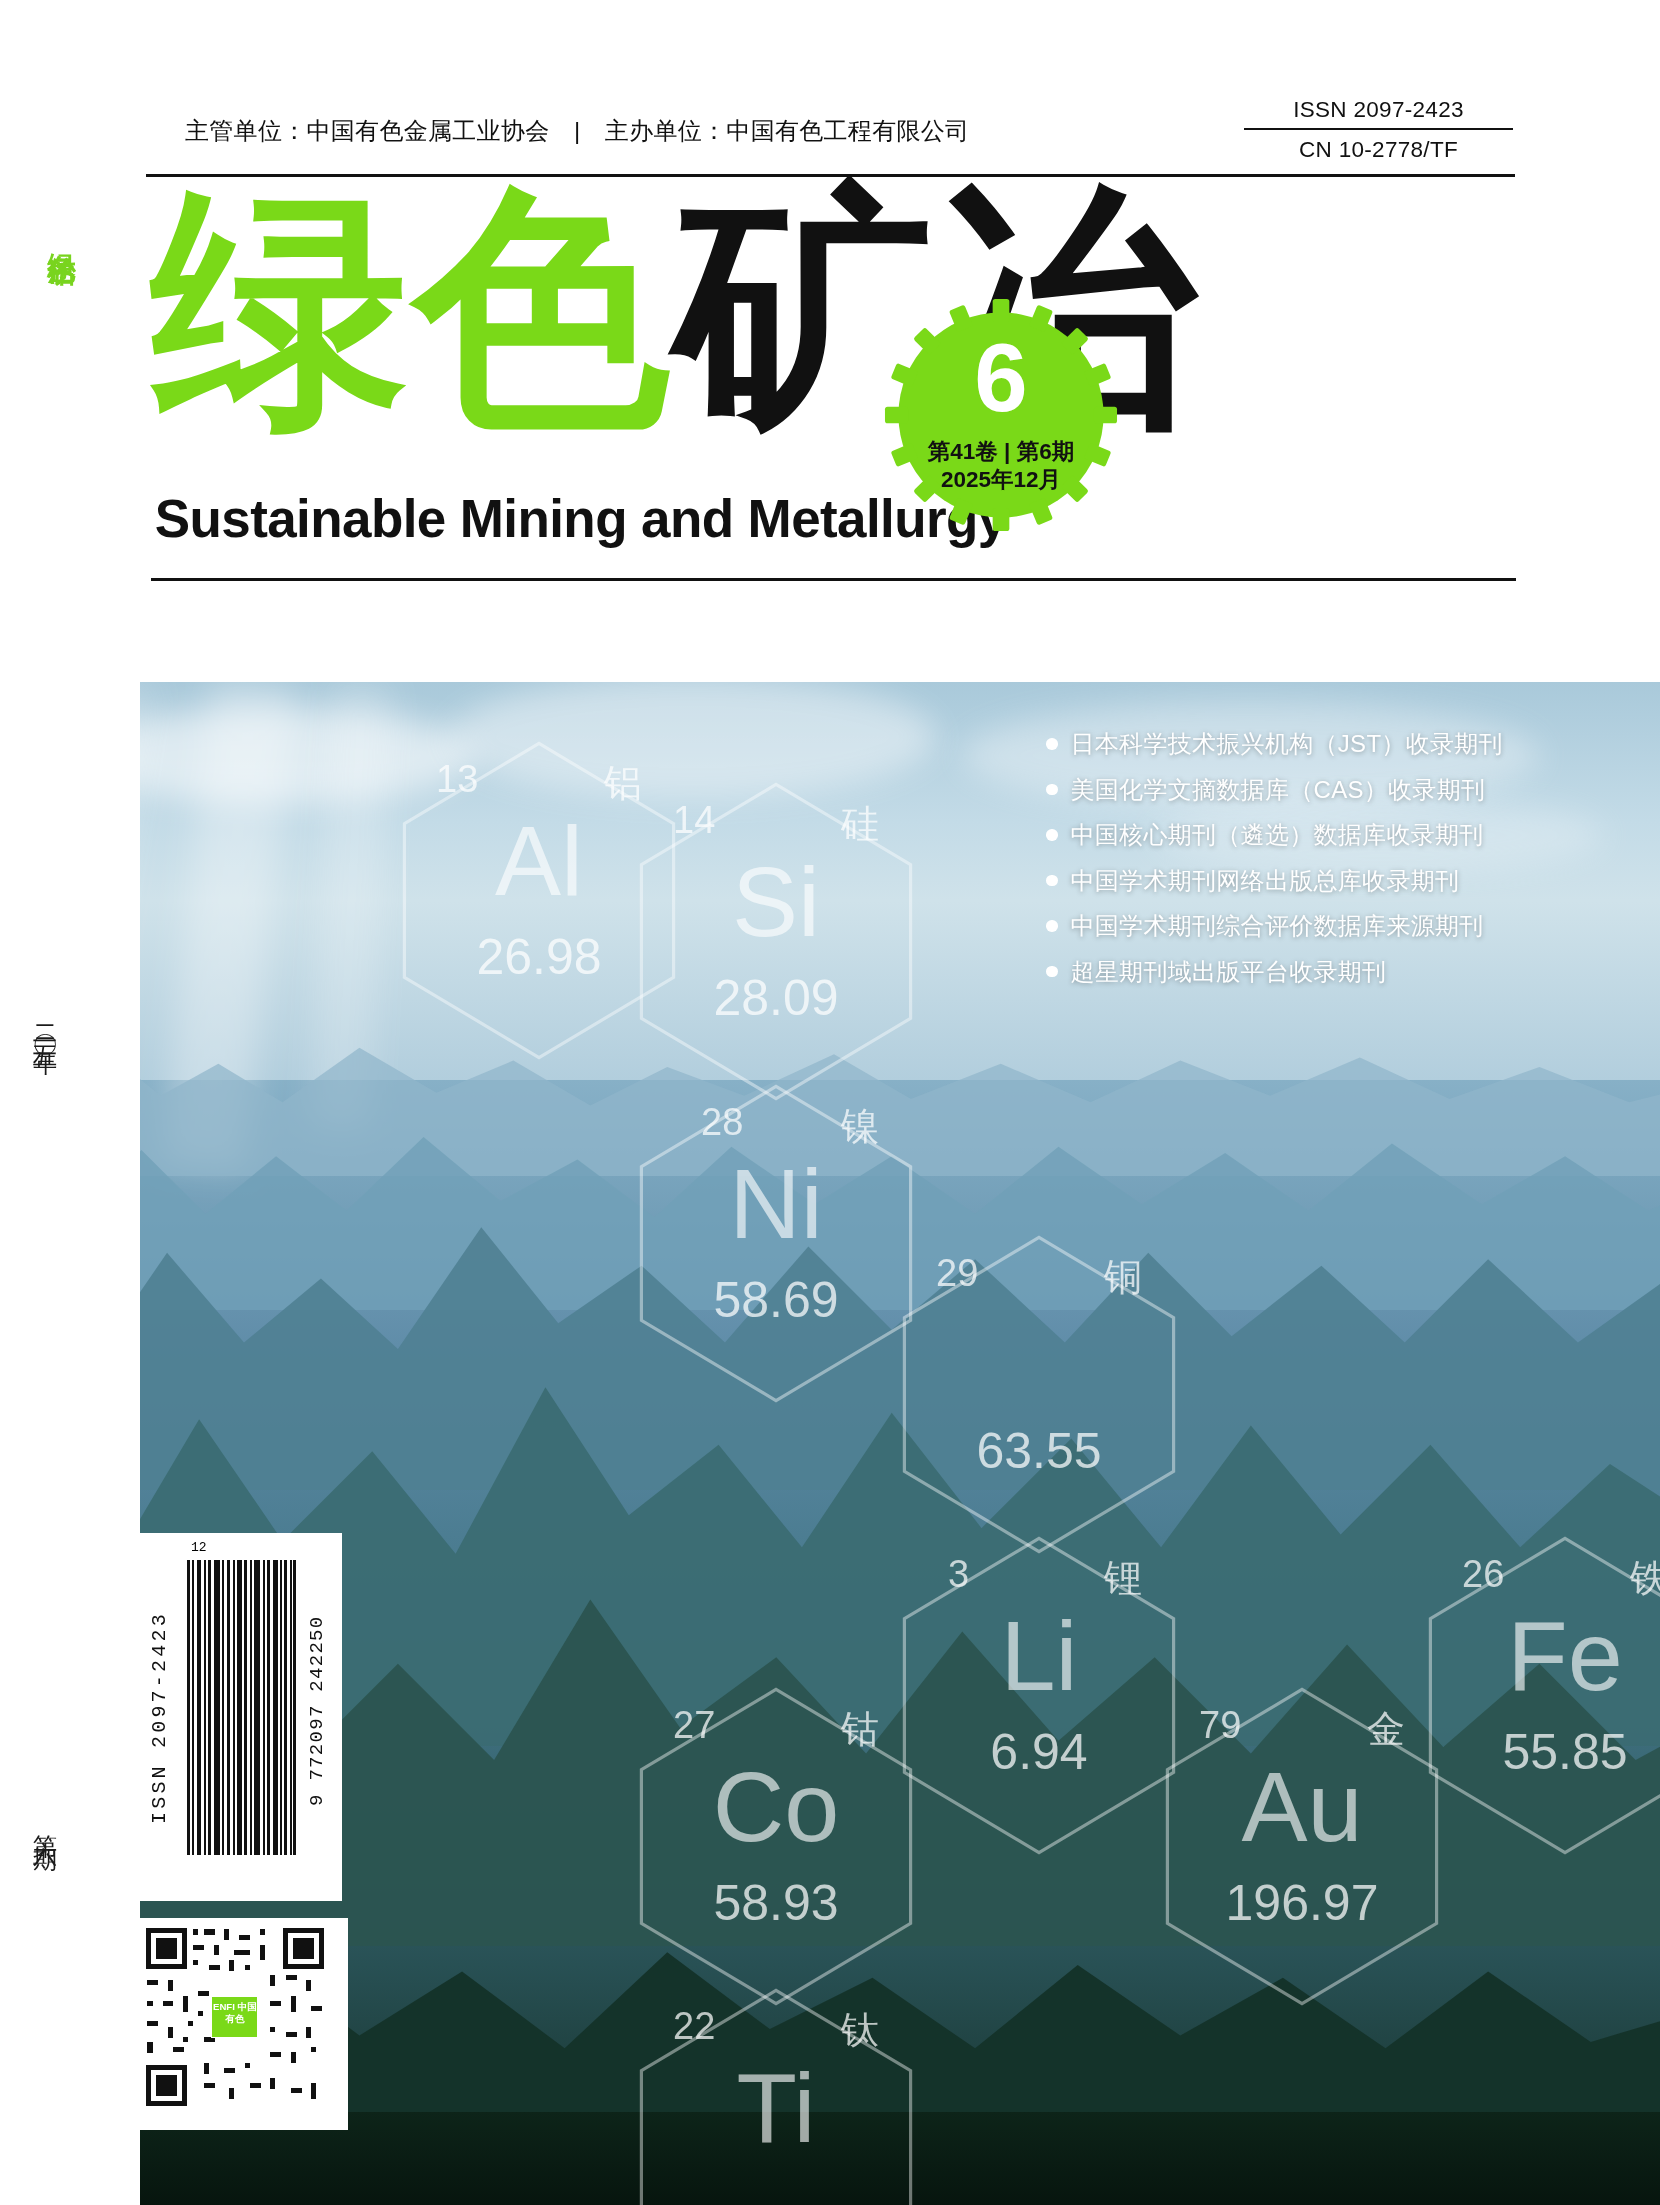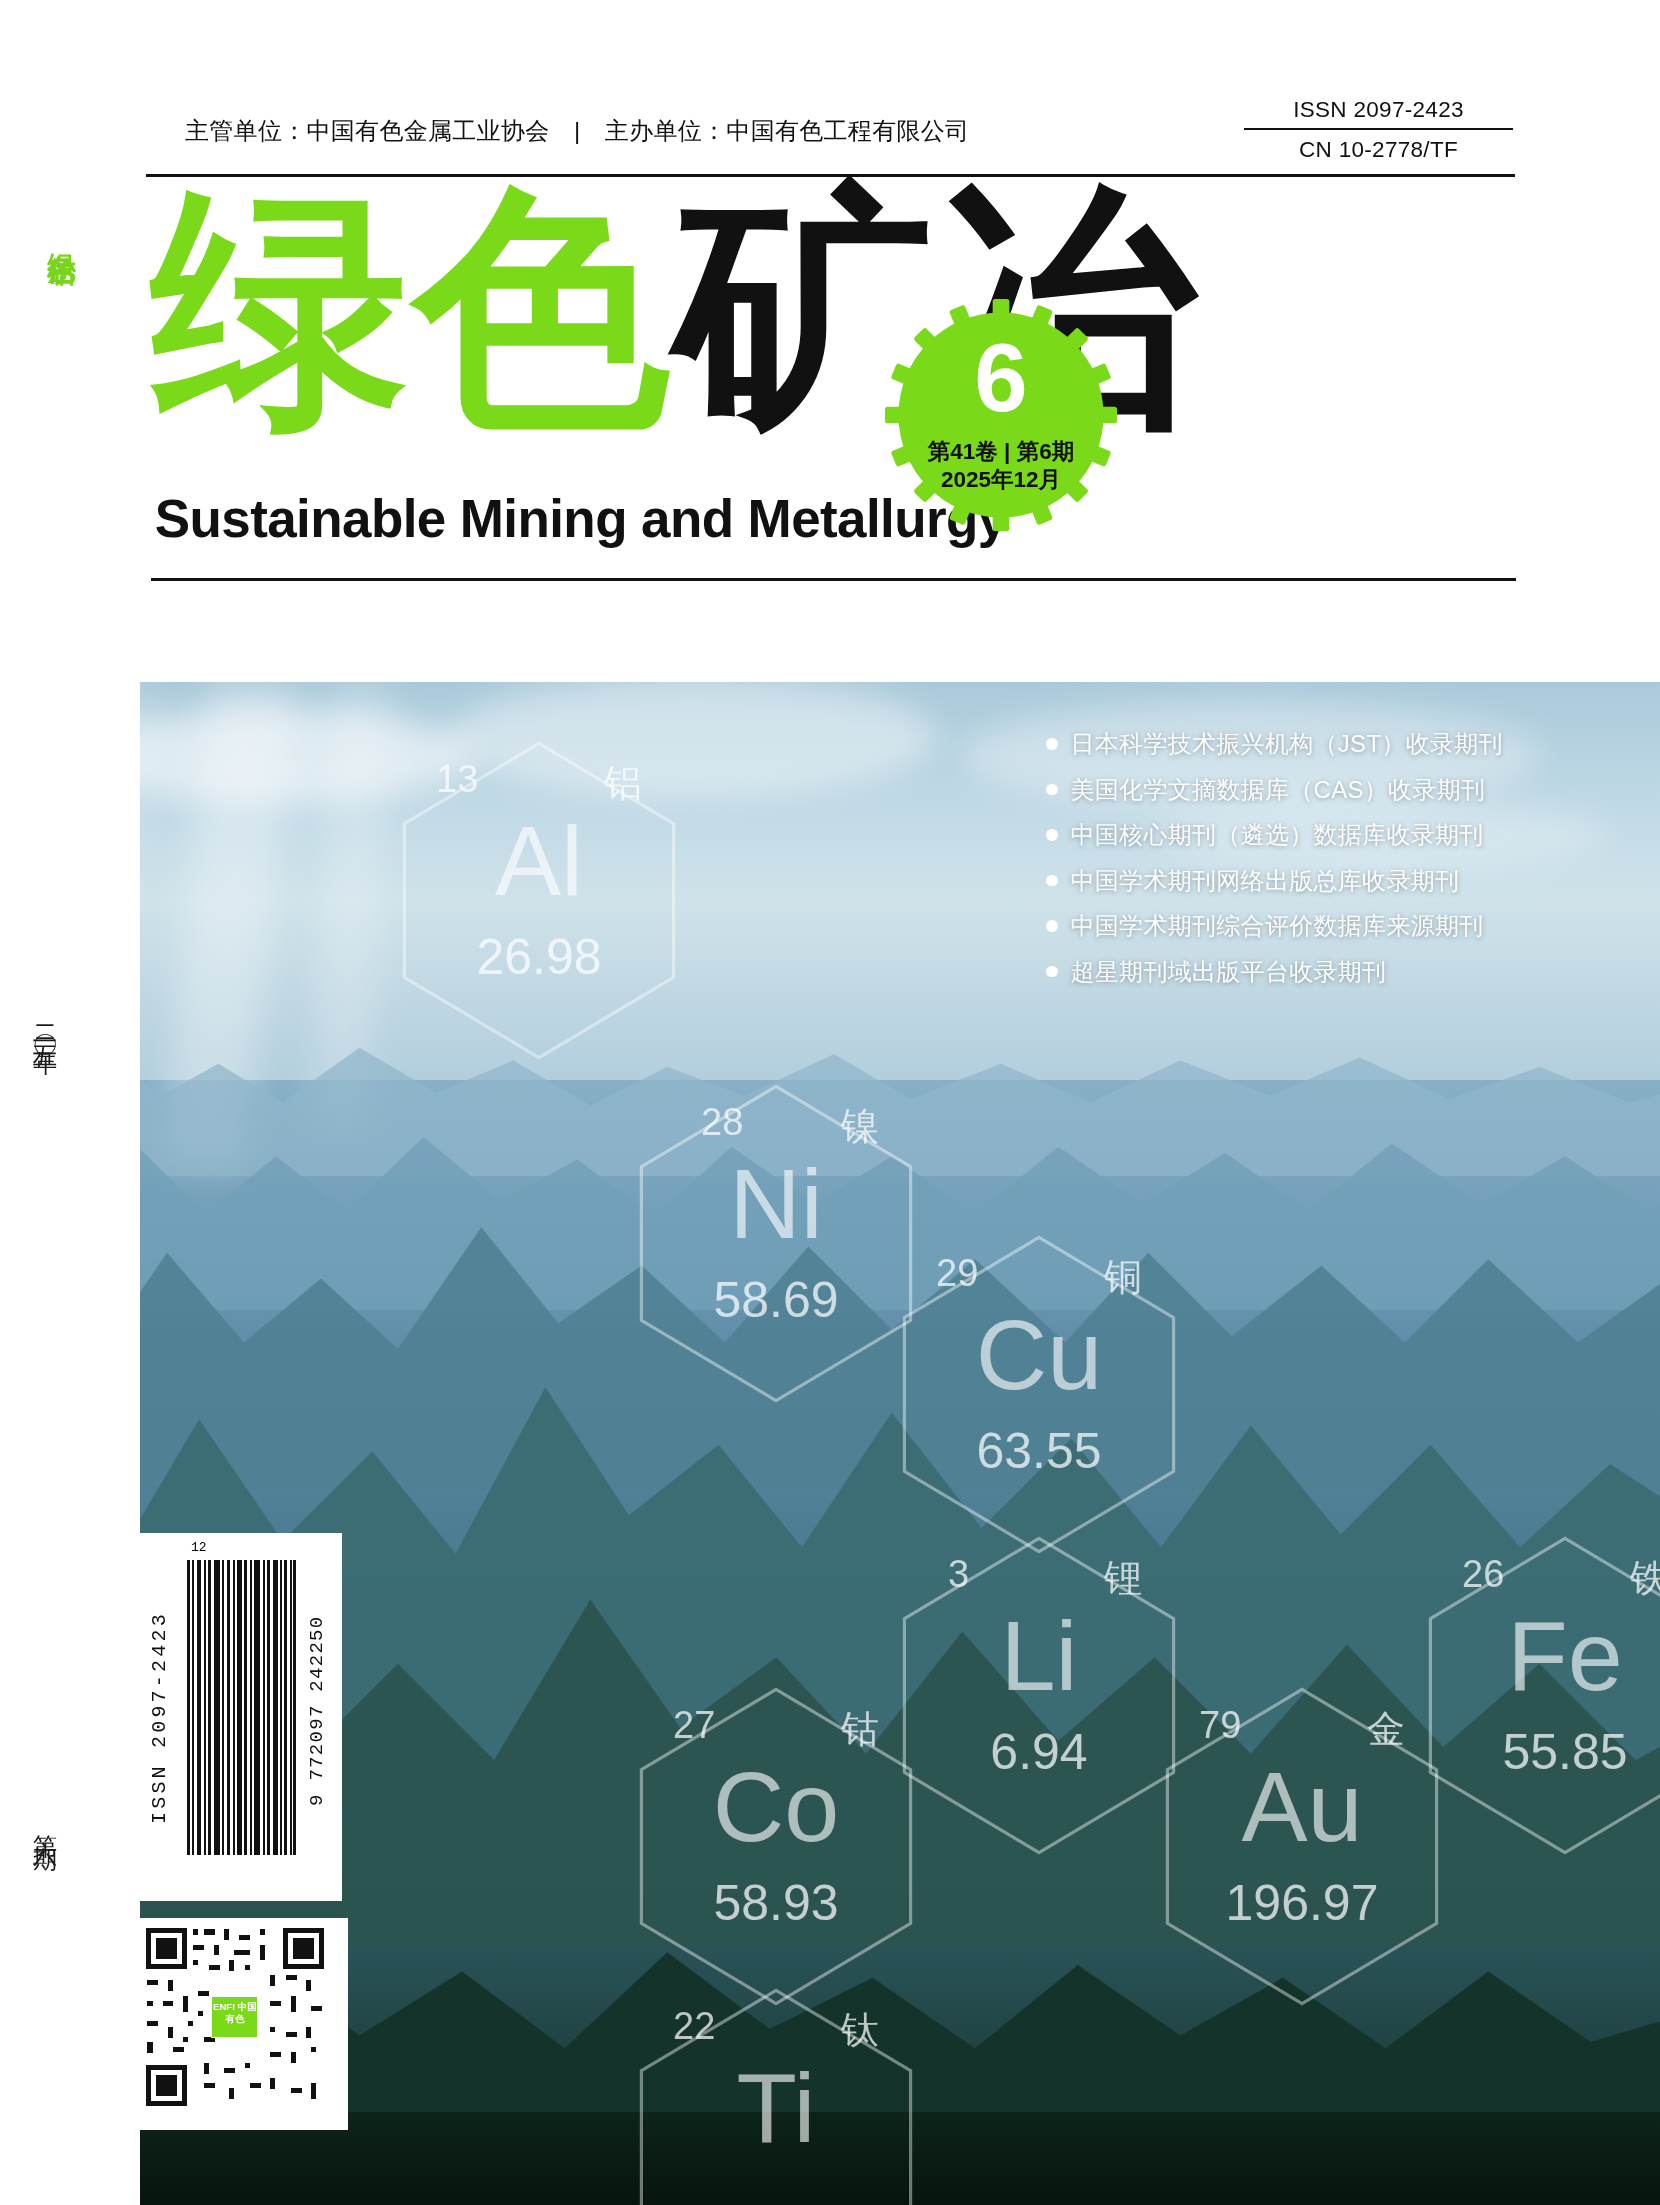--- a/index.html
+++ b/index.html
@@ -466,38 +466,46 @@
       <div class="hex" style="left:398px;top:58px;width:282px;height:321px;">
         <svg class="poly" width="282" height="321" viewBox="0 0 440 500">
             <polygon points="220,5 430,130 430,370 220,495 10,370 10,130" fill="none" stroke="rgba(255,255,255,0.42)" stroke-width="5"></polygon>
           </svg>
         <div class="num" style="left:38px;top:18px;">13</div>
         <div class="cn" style="right:38px;top:18px;">铝</div>
         <div class="sym" style="top:71px;">Al</div>
         <div class="mass" style="top:192px;">26.98</div>
       </div>
 
+      <div class="hex" style="left:635px;top:99px;width:282px;height:321px;">
+        <svg class="poly" width="282" height="321" viewBox="0 0 440 500">
+            <polygon points="220,5 430,130 430,370 220,495 10,370 10,130" fill="none" stroke="rgba(255,255,255,0.42)" stroke-width="5"></polygon>
+          </svg>
+        <div class="num" style="left:38px;top:18px;">14</div>
+        <div class="cn" style="right:38px;top:18px;">硅</div>
+        <div class="sym" style="top:71px;">Si</div>
+        <div class="mass" style="top:192px;">28.09</div>
+      </div>
 
       <div class="hex" style="left:635px;top:401px;width:282px;height:321px;">
         <svg class="poly" width="282" height="321" viewBox="0 0 440 500">
             <polygon points="220,5 430,130 430,370 220,495 10,370 10,130" fill="none" stroke="rgba(255,255,255,0.42)" stroke-width="5"></polygon>
           </svg>
         <div class="num" style="left:38px;top:18px;margin-left:28px;">28</div>
         <div class="cn" style="right:38px;top:18px;">镍</div>
         <div class="sym" style="top:71px;">Ni</div>
         <div class="mass" style="top:192px;">58.69</div>
       </div>
 
       <div class="hex" style="left:898px;top:552px;width:282px;height:321px;">
         <svg class="poly" width="282" height="321" viewBox="0 0 440 500">
             <polygon points="220,5 430,130 430,370 220,495 10,370 10,130" fill="none" stroke="rgba(255,255,255,0.42)" stroke-width="5"></polygon>
           </svg>
         <div class="num" style="left:38px;top:18px;">29</div>
         <div class="cn" style="right:38px;top:18px;">铜</div>
-        <div class="sym" style="top:71px;">Cu</div>
         <div class="mass" style="top:192px;">63.55</div>
       </div>
 
       <div class="hex" style="left:898px;top:853px;width:282px;height:321px;">
         <svg class="poly" width="282" height="321" viewBox="0 0 440 500">
             <polygon points="220,5 430,130 430,370 220,495 10,370 10,130" fill="none" stroke="rgba(255,255,255,0.42)" stroke-width="5"></polygon>
           </svg>
         <div class="num" style="left:50px;top:18px;">3</div>
         <div class="cn" style="right:38px;top:18px;">锂</div>
         <div class="sym" style="top:71px;">Li</div>

